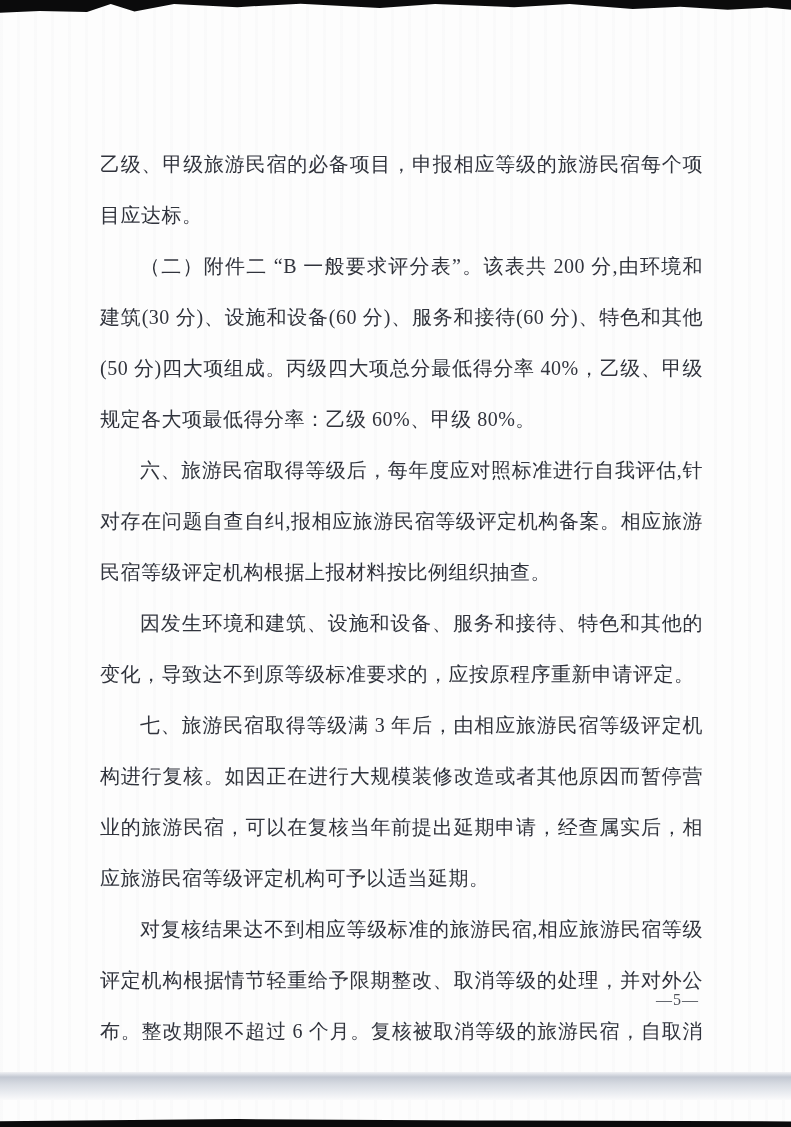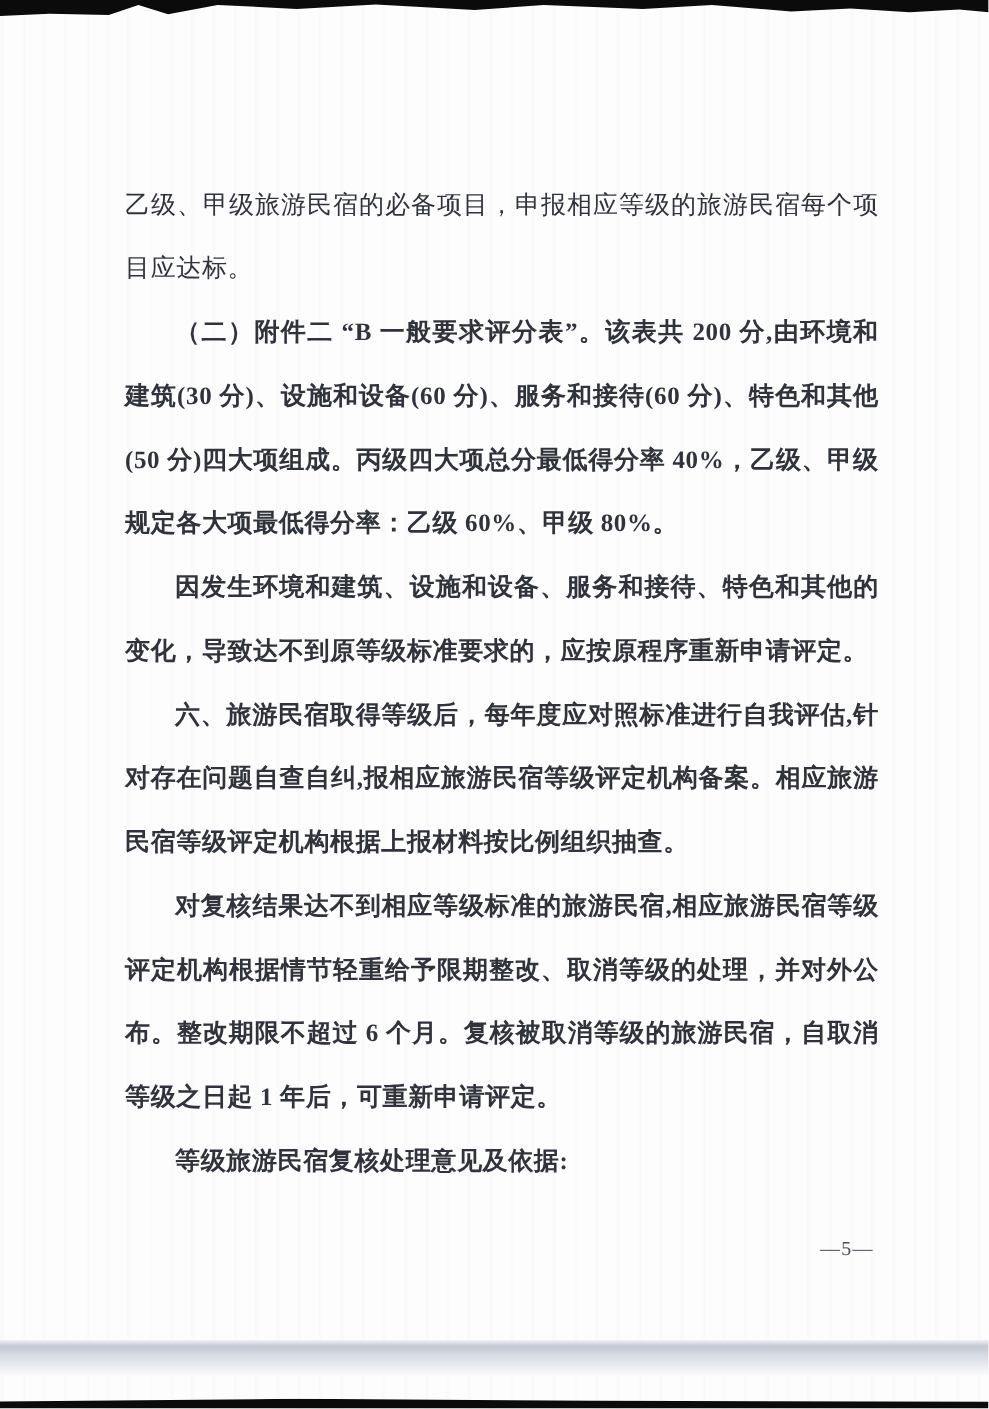--- a/index.html
+++ b/index.html
@@ -55,43 +55,44 @@
     left: 100px;
     width: 603px;
     color: #30333c;
     font-size: 20px;
     line-height: 51px;
     text-align: justify;
     text-align-last: left;
     letter-spacing: 0.5px;
   }
   .para { margin: 0; }
-  .para.indent { text-indent: 2em; font-weight: bold; }
+  .para.indent { text-indent: 2em; }
   .page-number {
     position: absolute;
     top: 991px;
     right: 92px;
     font-size: 16px;
     color: #4b4e56;
     letter-spacing: 1px;
     white-space: nowrap;
   }
 </style>
 </head>
 <body>
 
 <div class="page">
 
   <div class="scan-top"></div>
 
   <div class="doc-body">
     <p class="para">乙级、甲级旅游民宿的必备项目，申报相应等级的旅游民宿每个项目应达标。</p>
     <p class="para indent">（二）附件二 “B 一般要求评分表”。该表共 200 分,由环境和建筑(30 分)、设施和设备(60 分)、服务和接待(60 分)、特色和其他(50 分)四大项组成。丙级四大项总分最低得分率 40%，乙级、甲级规定各大项最低得分率：乙级 60%、甲级 80%。</p>
+    <p class="para indent">六、旅游民宿取得等级后，每年度应对照标准进行自我评估,针对存在问题自查自纠,报相应旅游民宿等级评定机构备案。相应旅游民宿等级评定机构根据上报材料按比例组织抽查。</p>
     <p class="para indent">因发生环境和建筑、设施和设备、服务和接待、特色和其他的变化，导致达不到原等级标准要求的，应按原程序重新申请评定。</p>
-    <p class="para indent">六、旅游民宿取得等级后，每年度应对照标准进行自我评估,针对存在问题自查自纠,报相应旅游民宿等级评定机构备案。相应旅游民宿等级评定机构根据上报材料按比例组织抽查。</p>
+    <p class="para indent">七、旅游民宿取得等级满 3 年后，由相应旅游民宿等级评定机构进行复核。如因正在进行大规模装修改造或者其他原因而暂停营业的旅游民宿，可以在复核当年前提出延期申请，经查属实后，相应旅游民宿等级评定机构可予以适当延期。</p>
     <p class="para indent">对复核结果达不到相应等级标准的旅游民宿,相应旅游民宿等级评定机构根据情节轻重给予限期整改、取消等级的处理，并对外公布。整改期限不超过 6 个月。复核被取消等级的旅游民宿，自取消等级之日起 1 年后，可重新申请评定。</p>
     <p class="para indent">等级旅游民宿复核处理意见及依据:</p>
   </div>
 
   <div class="page-number">—5—</div>
 
   <div class="scan-shadow"></div>
   <div class="scan-bottom"></div>
 
 </div>

